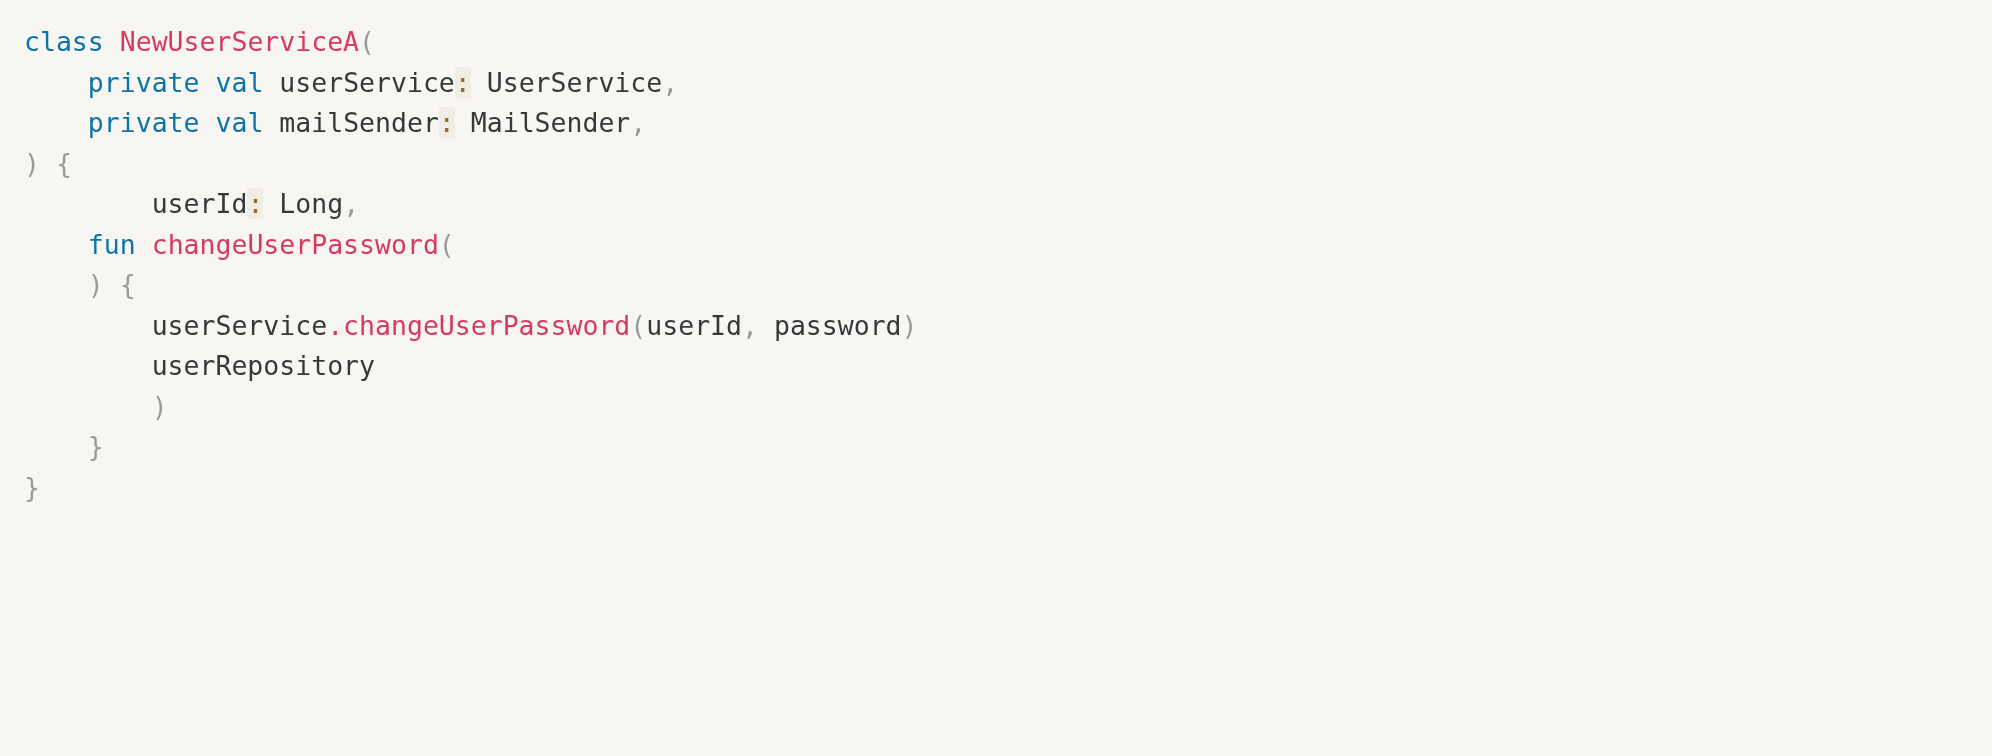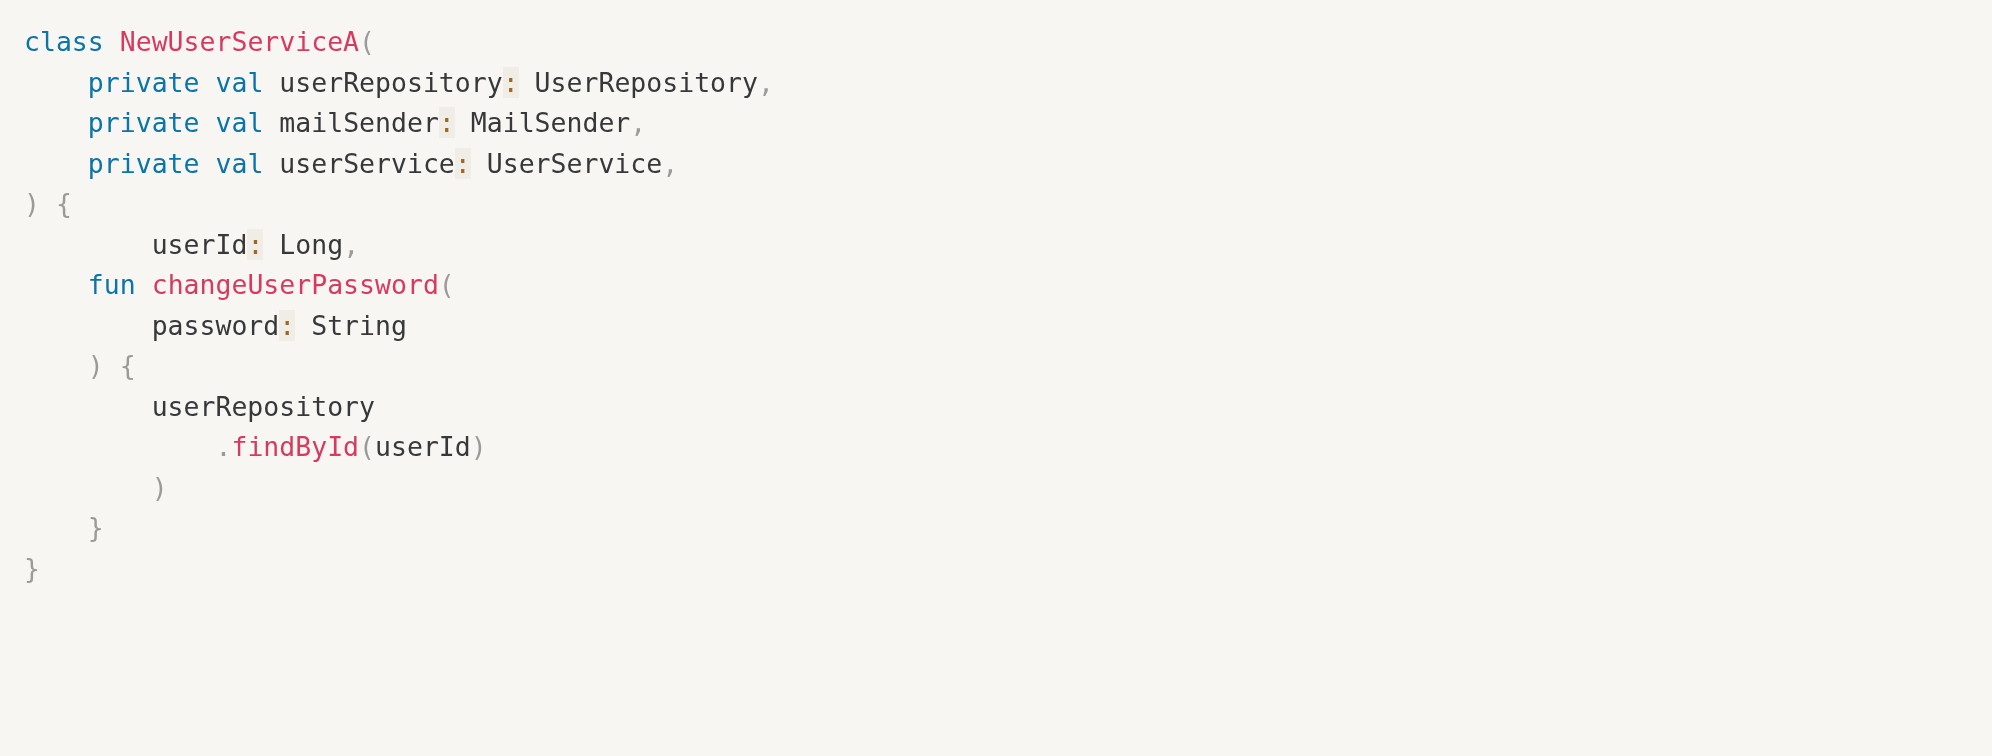--- a/index.html
+++ b/index.html
@@ -38,26 +38,24 @@
   .t-plain    { color: #37383a; }            
   .t-punct    { color: #9a9a9a; }            
   .t-colon    { color: #9a6a24; background: #efede6; }
   .t-dot-lead { color: #9a9a9a; }
 </style>
 </head>
 <body>
 
 <div id="code-block">
     <div class="code-line"><span class="t-kw">class</span><span class="t-plain"> </span><span class="t-type">NewUserServiceA</span><span class="t-punct">(</span></div>
-    <div class="code-line"><span class="t-plain">    </span><span class="t-kw">private</span><span class="t-plain"> </span><span class="t-kw">val</span><span class="t-plain"> userRepository</span><span class="t-colon">:</span><span class="t-plain"> UserRepository</span><span class="t-punct">,</span></div>
+    <div class="code-line"><span class="t-plain">    </span><span class="t-kw">private</span><span class="t-plain"> </span><span class="t-kw">val</span><span class="t-plain"> userService</span><span class="t-colon">:</span><span class="t-plain"> UserService</span><span class="t-punct">,</span></div>
     <div class="code-line"><span class="t-plain">    </span><span class="t-kw">private</span><span class="t-plain"> </span><span class="t-kw">val</span><span class="t-plain"> mailSender</span><span class="t-colon">:</span><span class="t-plain"> MailSender</span><span class="t-punct">,</span></div>
-    <div class="code-line"><span class="t-plain">    </span><span class="t-kw">private</span><span class="t-plain"> </span><span class="t-kw">val</span><span class="t-plain"> userService</span><span class="t-colon">:</span><span class="t-plain"> UserService</span><span class="t-punct">,</span></div>
     <div class="code-line"><span class="t-punct">) {</span></div>
     <div class="code-line"><span class="t-plain">        userId</span><span class="t-colon">:</span><span class="t-plain"> Long</span><span class="t-punct">,</span></div>
     <div class="code-line"><span class="t-plain">    </span><span class="t-kw">fun</span><span class="t-plain"> </span><span class="t-fn">changeUserPassword</span><span class="t-punct">(</span></div>
-    <div class="code-line"><span class="t-plain">        password</span><span class="t-colon">:</span><span class="t-plain"> String</span></div>
     <div class="code-line"><span class="t-punct">    ) {</span></div>
+    <div class="code-line"><span class="t-plain">        userService</span><span class="t-fn">.</span><span class="t-fn">changeUserPassword</span><span class="t-punct">(</span><span class="t-plain">userId</span><span class="t-punct">, </span><span class="t-plain">password</span><span class="t-punct">)</span></div>
     <div class="code-line"><span class="t-plain">        userRepository</span></div>
-    <div class="code-line"><span class="t-plain">            </span><span class="t-dot-lead">.</span><span class="t-fn">findById</span><span class="t-punct">(</span><span class="t-plain">userId</span><span class="t-punct">)</span></div>
     <div class="code-line"><span class="t-punct">        )</span></div>
     <div class="code-line"><span class="t-punct">    }</span></div>
     <div class="code-line"><span class="t-punct">}</span></div>
   </div>
 
 </body></html>

